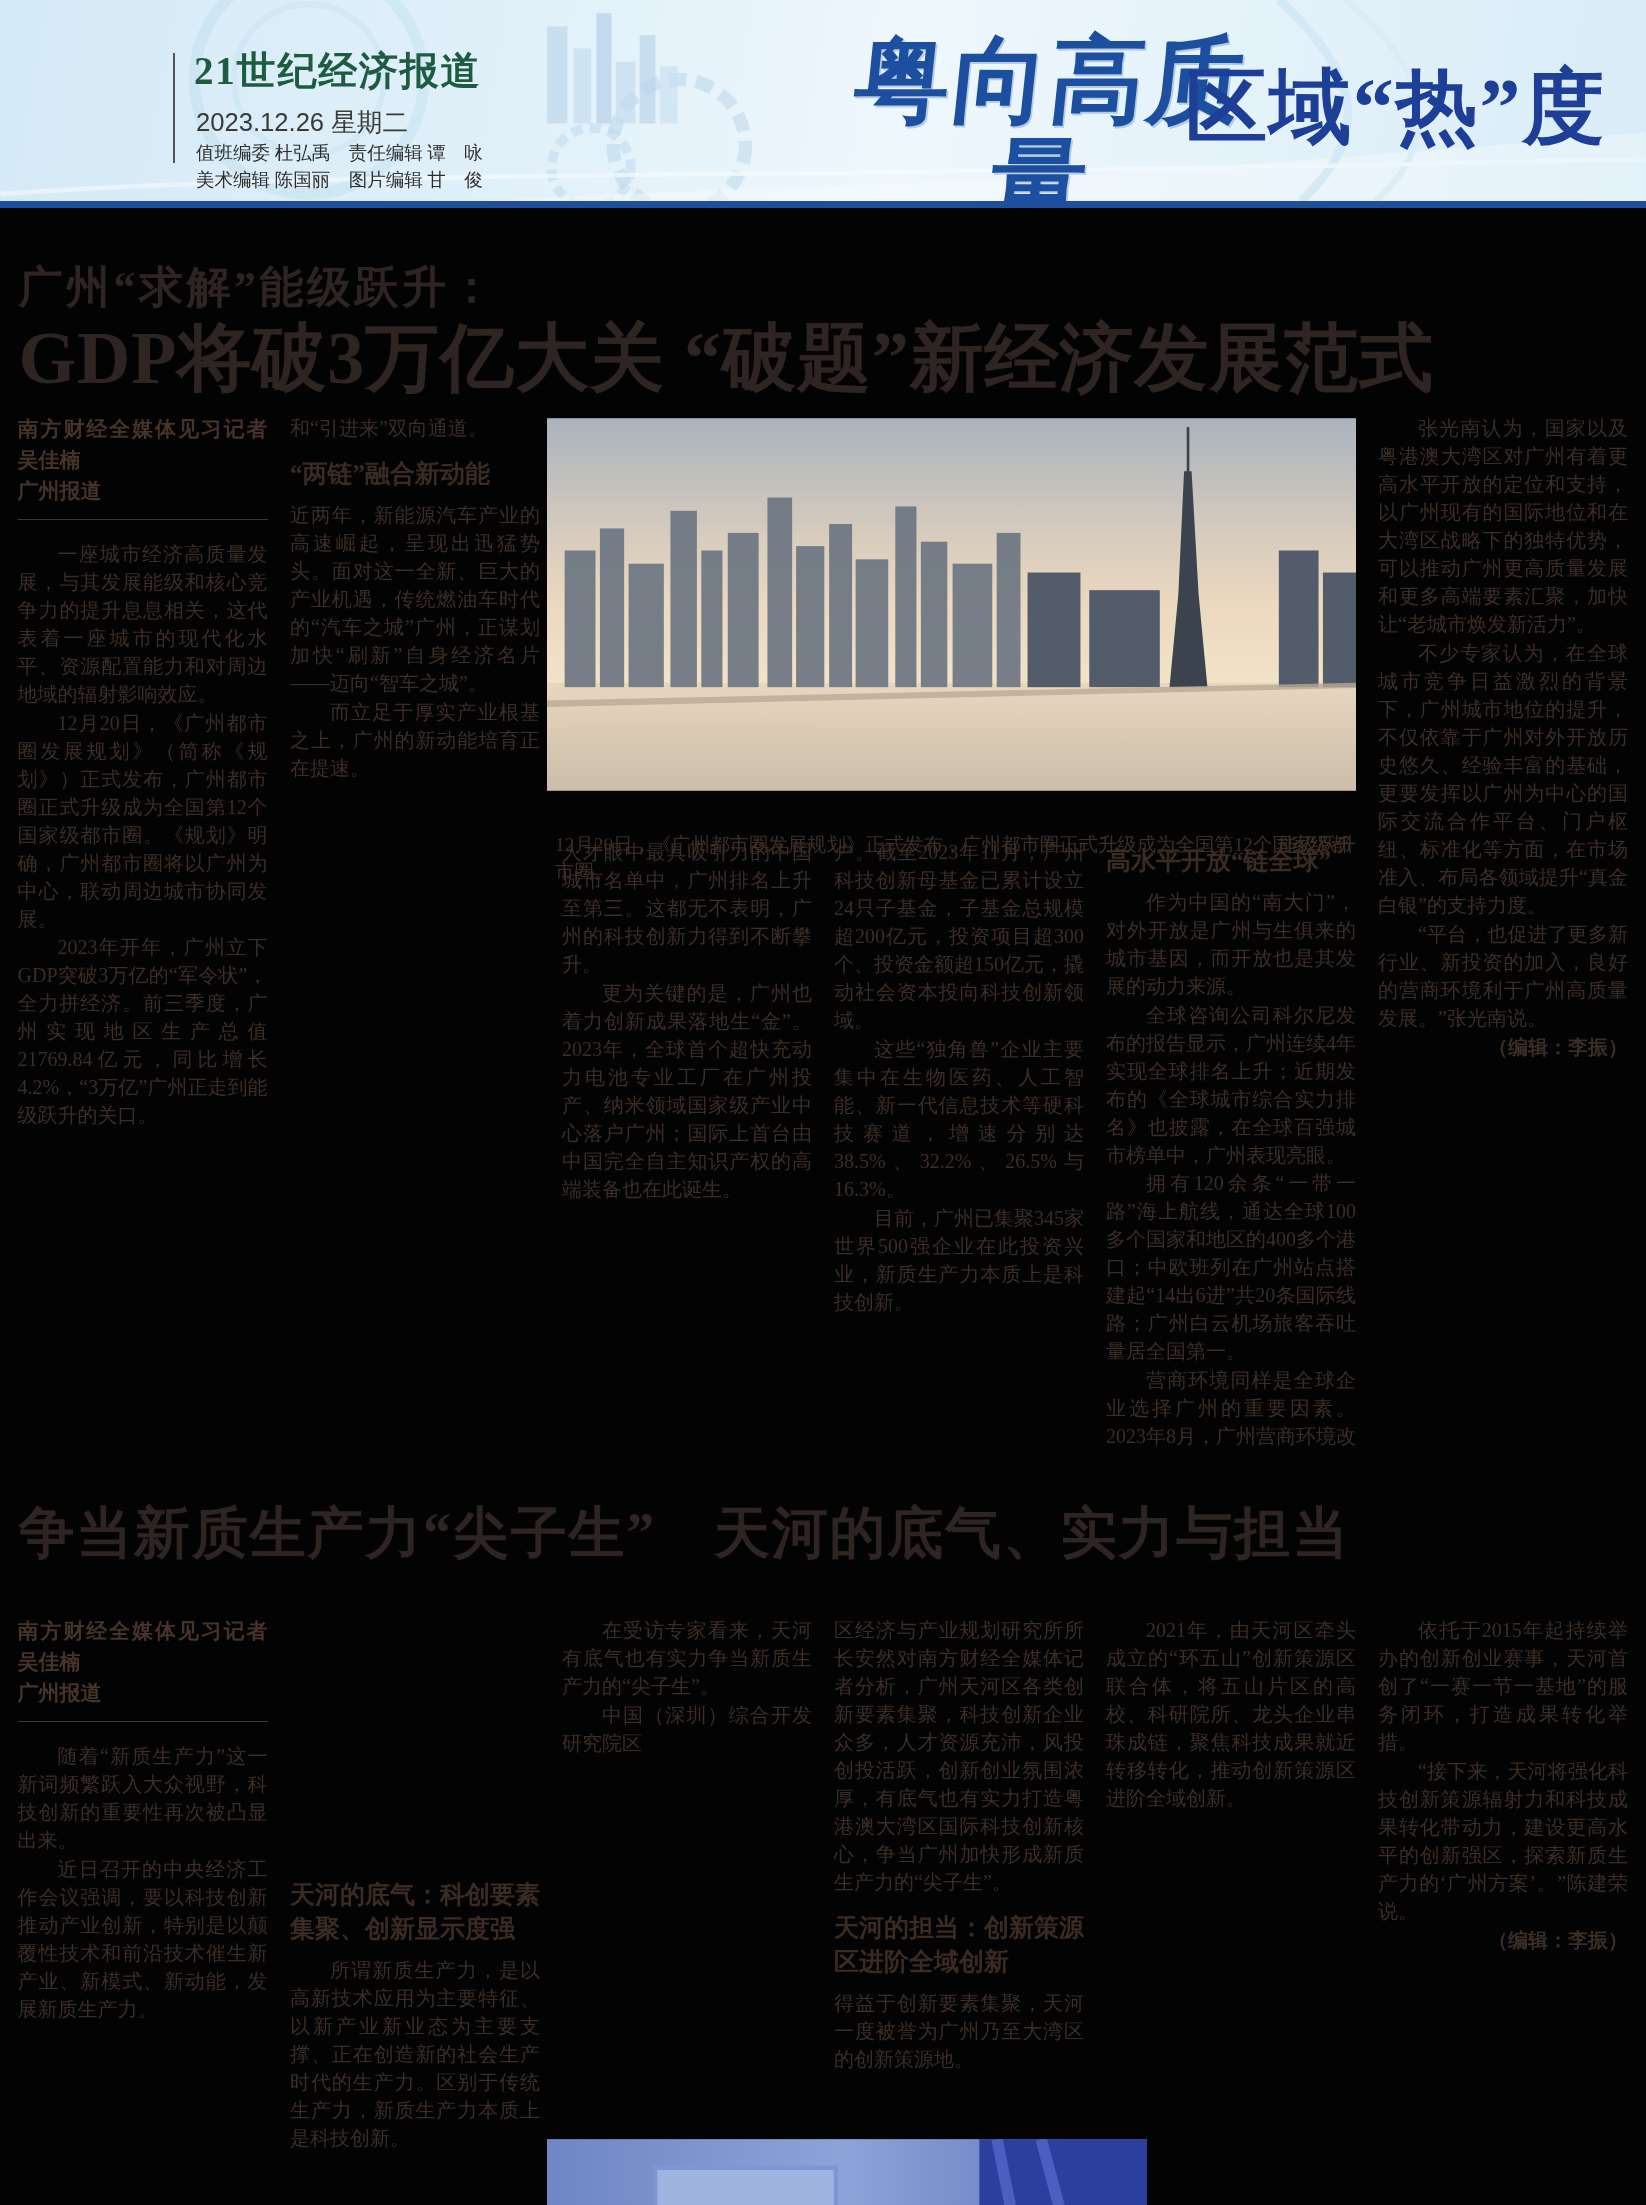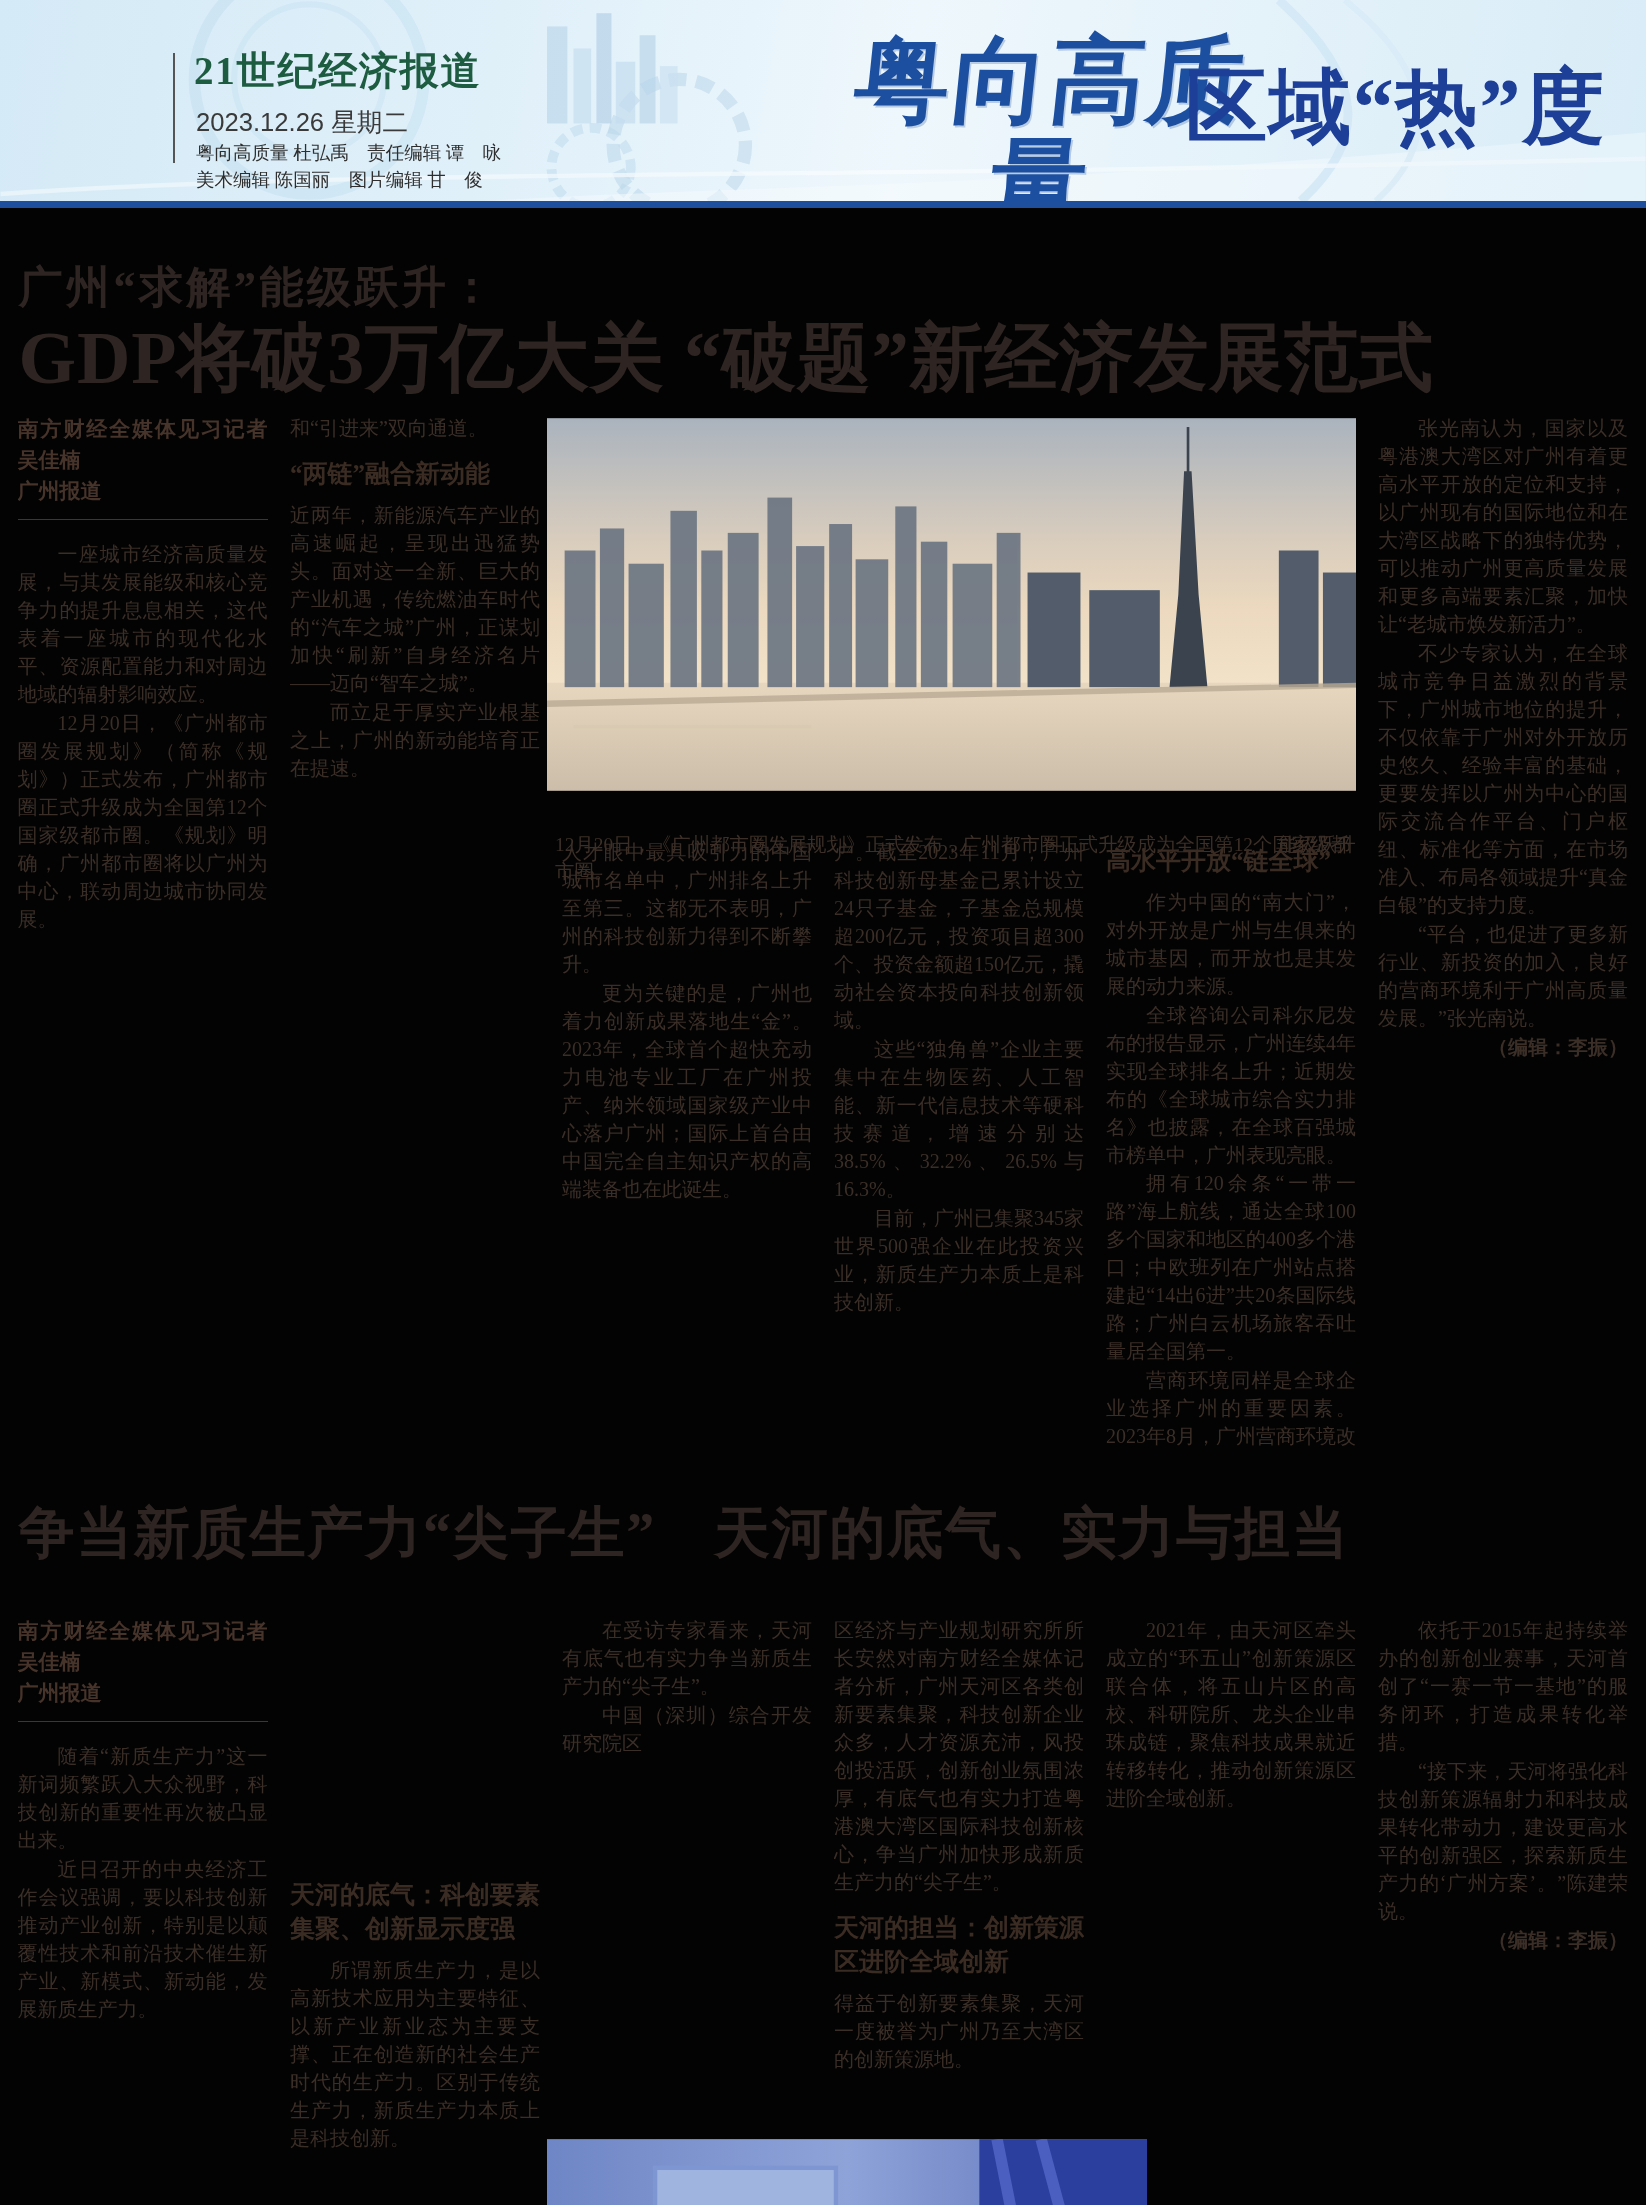--- a/index.html
+++ b/index.html
@@ -61,21 +61,21 @@
       <rect x="1496" y="150" width="40" height="130" fill="#b3d2e8" opacity=".7"></rect>
       <path d="M1100 456 C 1700 420 2300 430 3732 300 L3732 456 Z" fill="#ffffff" opacity=".55"></path>
       <path d="M2900 0 C 3100 180 3100 320 2950 456" fill="none" stroke="#bddcef" stroke-width="20" opacity=".7"></path>
       <path d="M3050 0 C 3260 170 3260 330 3120 456" fill="none" stroke="#cfe6f4" stroke-width="14" opacity=".7"></path>
       <path d="M0 440 C 900 380 1800 410 3732 360" fill="none" stroke="#ffffff" stroke-width="10" opacity=".8"></path>
     </svg>
     <div class="mast-divider"></div>
     <div class="paper-name">21世纪经济报道</div>
     <div class="paper-date">2023.12.26 星期二</div>
     <div class="editors">
-      <div>粤向高质量 杜弘禹　责任编辑 谭　咏</div>
+      <div>值班编委 杜弘禹　责任编辑 谭　咏</div>
       <div>美术编辑 陈国丽　图片编辑 甘　俊</div>
     </div>
     <div class="campaign">
       <div class="campaign-title">粤向高质量</div>
 
     </div>
     <div class="section-title">区域“热”度</div>
   </div>
   <div class="mast-rule"></div>
 
@@ -134,20 +134,21 @@
     <span class="credit">能级跃升</span>
   </div>
 
   <div class="col" style="left:17.6px;top:414px;height:1037px;">
     <div class="byline">南方财经全媒体见习记者 吴佳楠</div>
     <div class="byline">广州报道</div>
     <hr class="byline-rule">
     <div class="plist">
         <p>一座城市经济高质量发展，与其发展能级和核心竞争力的提升息息相关，这代表着一座城市的现代化水平、资源配置能力和对周边地域的辐射影响效应。</p>
         <p>12月20日，《广州都市圈发展规划》（简称《规划》）正式发布，广州都市圈正式升级成为全国第12个国家级都市圈。《规划》明确，广州都市圈将以广州为中心，联动周边城市协同发展。</p>
+        <p>2023年开年，广州立下GDP突破3万亿的“军令状”，全力拼经济。前三季度，广州实现地区生产总值21769.84亿元，同比增长4.2%，“3万亿”广州正走到能级跃升的关口。</p>
       </div>
   </div>
 
   <div class="col cont" style="left:290px;top:414px;height:1037px;">
     <p class="lead">和“引进来”双向通道。</p>
     <div class="subhead">“两链”融合新动能</div>
     <div class="plist">
         <p>近两年，新能源汽车产业的高速崛起，呈现出迅猛势头。面对这一全新、巨大的产业机遇，传统燃油车时代的“汽车之城”广州，正谋划加快“刷新”自身经济名片——迈向“智车之城”。</p>
         <p>而立足于厚实产业根基之上，广州的新动能培育正在提速。</p>
       </div>

